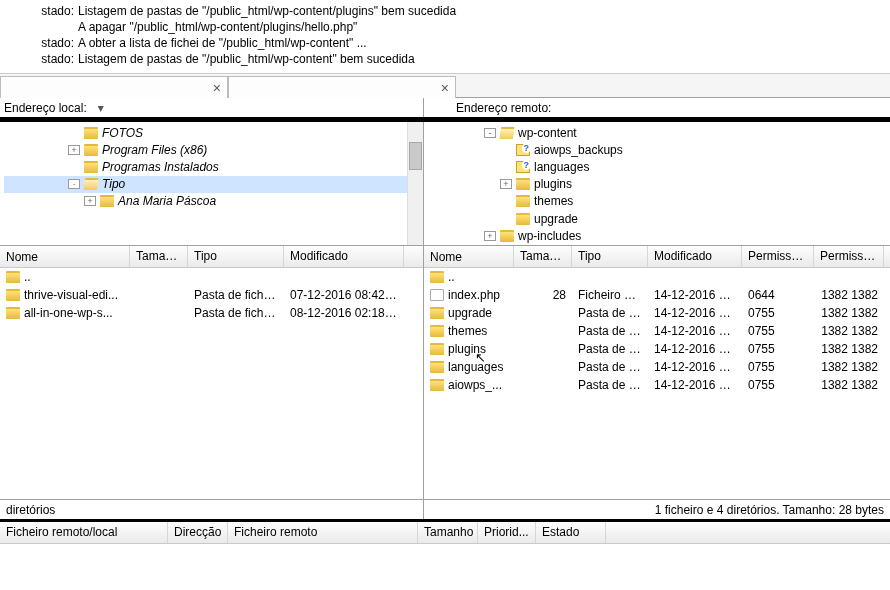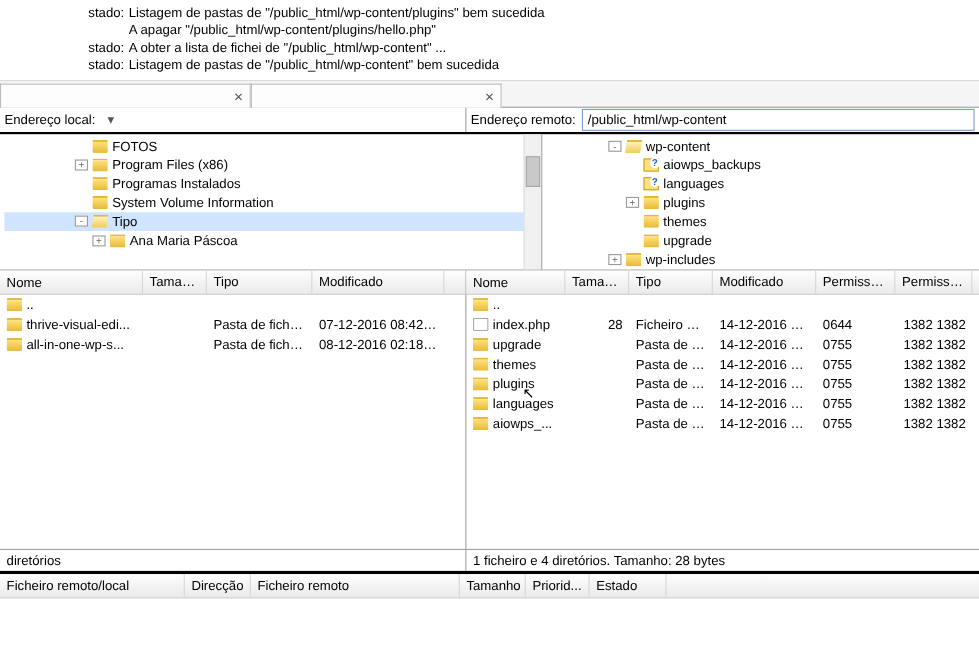--- a/index.html
+++ b/index.html
@@ -13,21 +13,20 @@
   overflow: hidden;
   position: relative;
 }
 .log-area {
   padding: 3px 0 6px 0;
   border-bottom: 1px solid #ccc;
 }
 .log-line {
   display: flex;
   padding: 1px 2px;
-  margin-left: 39px;
 }
 .log-label {
   width: 76px;
   text-align: right;
   padding-right: 4px;
 }
 .log-text { flex: 1; }
 .tab-bar {
   height: 24px;
   display: flex;
@@ -47,21 +46,22 @@
   padding: 0 6px;
 }
 .tab-close {
   font-size: 14px;
   color: #555;
   cursor: pointer;
 }
 .address-row {
   display: flex;
   height: 24px;
-  border-bottom: 2px solid #000000;
+  border-bottom: 5px solid #000000;
+  gap: 28px;
 }
 .pane {
   display: flex;
   align-items: center;
   padding: 0 4px;
 }
 .pane-left { width: 424px; border-right: 1px solid #a0a0a0; }
 .pane-right { flex: 1; }
 .addr-label { padding-right: 6px; }
 .addr-field {
@@ -78,24 +78,25 @@
   text-align: center;
   color: #555;
   cursor: pointer;
 }
 .trees {
   display: flex;
   height: 124px;
   border-bottom: 1px solid #a0a0a0;
 }
 .tree-left {
-  width: 493px;
+  width: 424px;
   border-right: 1px solid #a0a0a0;
   position: relative;
   overflow: hidden;
+  font-style: italic;
 }
 .tree-right { flex: 1; overflow: hidden; }
 .tree-inner { padding: 2px 0 2px 4px; }
 .tree-item {
   display: flex;
   align-items: center;
   height: 17.2px;
   cursor: pointer;
 }
 .tree-item.sel { background: #cfe5ff; }
@@ -184,21 +185,21 @@
 .status-row {
   display: flex;
   height: 22px;
   border-bottom: 3px solid #000000;
 }
 .status-left {
   width: 424px;
   border-right: 1px solid #a0a0a0;
   padding: 3px 6px;
 }
-.status-right { flex: 1; padding: 3px 6px; }
+.status-right { flex: 1; padding: 3px 6px; text-align: right; }
 .queue-headers {
   display: flex;
   height: 22px;
   background: linear-gradient(180deg,#fefefe,#eaeaea);
   border-bottom: 1px solid #c9c9c9;
 }
 .qcol {
   padding: 3px 6px;
   border-right: 1px solid #d6d6d6;
   cursor: pointer;
@@ -242,23 +243,20 @@
     </div>
 </div>
 
 <div class="address-row">
   <div class="pane pane-left">
     <span class="addr-label">Endereço local:</span>
     <span class="addr-drop">▾</span>
   </div>
   <div class="pane pane-right">
     <span class="addr-label">Endereço remoto:</span>
-    <div class="addr-field">
-        <span>/public_html/wp-content</span>
-      </div>
   </div>
 </div>
 
 <div class="trees">
   <div class="tree-left">
     <div class="tree-inner" id="local-tree">
         <div class="tree-item">
           <span class="spacer"></span>
           <span class="spacer"></span>
           <span class="spacer"></span>
@@ -277,29 +275,20 @@
           <span>Program Files (x86)</span>
         </div>
         <div class="tree-item">
           <span class="spacer"></span>
           <span class="spacer"></span>
           <span class="spacer"></span>
           <span class="spacer"></span>
           <span class="spacer"></span>
           <span class="folder-icon"></span>
           <span>Programas Instalados</span>
-        </div>
-        <div class="tree-item">
-          <span class="spacer"></span>
-          <span class="spacer"></span>
-          <span class="spacer"></span>
-          <span class="spacer"></span>
-          <span class="spacer"></span>
-          <span class="folder-icon"></span>
-          <span>System Volume Information</span>
         </div>
         <div class="tree-item sel">
           <span class="spacer"></span>
           <span class="spacer"></span>
           <span class="spacer"></span>
           <span class="spacer"></span>
           <span class="expander">-</span>
           <span class="folder-icon folder-open"></span>
           <span>Tipo</span>
         </div>

